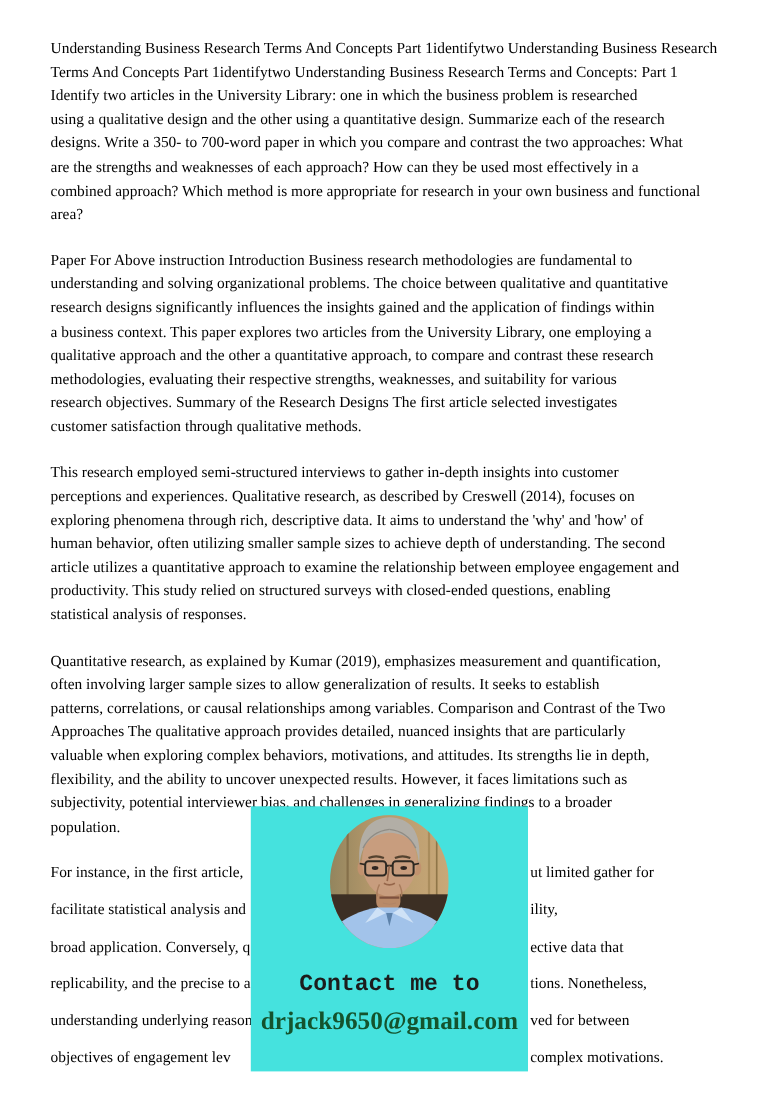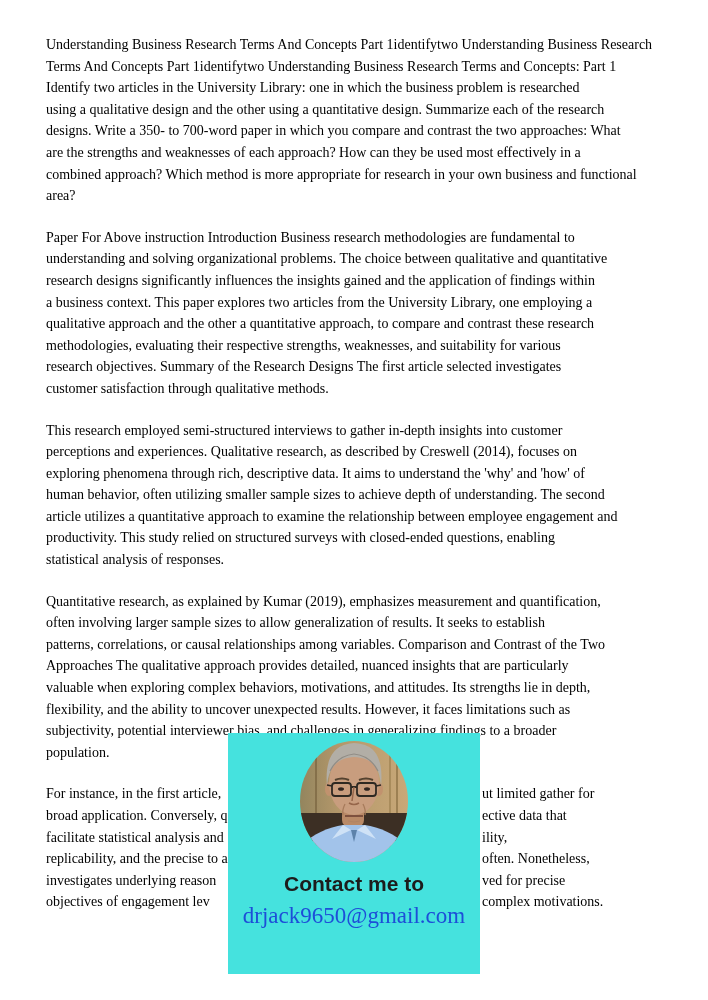--- a/index.html
+++ b/index.html
@@ -20,20 +20,21 @@
   }
   .para {
     white-space: pre;
     margin: 0 0 20px 0;
   }
   .covered-para { margin: 0; }
   .cov-row {
     position: relative;
     height: 21.6px;
     white-space: pre;
+    margin-top: 12px;
   }
   .frag-left { position: absolute; left: 0; top: 0; }
   .frag-right { position: absolute; left: 436px; top: 0; }
 
   .overlay {
     position: absolute;
     left: 228px; top: 733px;
     width: 252px; height: 241px;
     background: #45e2de;
     z-index: 5;
@@ -43,33 +44,33 @@
   }
   .portrait {
     width: 108px; height: 121px;
     margin-top: 8px;
     border-radius: 50%;
     overflow: hidden;
     flex: 0 0 auto;
   }
   .portrait svg { display: block; }
   .headline {
-    font-family: Liberation Sans, sans-serif;
+    font-family: Liberation Mono, monospace;
     font-weight: bold;
     font-size: 21px;
     line-height: 31px;
     text-align: center;
     color: #1c1c1c;
-    margin-top: 6px;
+    margin-top: 18px;
   }
   .email {
     font-family: "Liberation Serif", serif;
-    font-weight: normal;
+    font-weight: bold;
     font-size: 23px;
-    color: #1d4ed8;
+    color: #14532d;
     margin-top: 4px;
     white-space: nowrap;
   }
 </style>
 </head>
 <body style="background: rgb(255, 255, 255);">
 
 <div class="doc" style="color: rgb(0, 0, 0);">
   <div class="para">Understanding Business Research Terms And Concepts Part 1identifytwo Understanding Business Research
 Terms And Concepts Part 1identifytwo Understanding Business Research Terms and Concepts: Part 1
@@ -102,34 +103,34 @@
 flexibility, and the ability to uncover unexpected results. However, it faces limitations such as
 subjectivity, potential interviewer bias, and challenges in generalizing findings to a broader
 population.</div>
 
   <div class="covered-para">
     <div class="cov-row">
       <span class="frag-left">For instance, in the first article,</span>
       <span class="frag-right">ut limited gather for</span>
     </div>
     <div class="cov-row">
+      <span class="frag-left">facilitate statistical analysis and</span>
+      <span class="frag-right">ility,</span>
+    </div>
+    <div class="cov-row">
       <span class="frag-left">broad application. Conversely, q</span>
       <span class="frag-right">ective data that</span>
     </div>
     <div class="cov-row">
-      <span class="frag-left">facilitate statistical analysis and</span>
-      <span class="frag-right">ility,</span>
+      <span class="frag-left">replicability, and the precise to a</span>
+      <span class="frag-right">tions. Nonetheless,</span>
     </div>
     <div class="cov-row">
-      <span class="frag-left">replicability, and the precise to a</span>
-      <span class="frag-right">often. Nonetheless,</span>
-    </div>
-    <div class="cov-row">
-      <span class="frag-left">investigates underlying reason</span>
-      <span class="frag-right">ved for precise</span>
+      <span class="frag-left">understanding underlying reason</span>
+      <span class="frag-right">ved for between</span>
     </div>
     <div class="cov-row">
       <span class="frag-left">objectives of engagement lev</span>
       <span class="frag-right">complex motivations.</span>
     </div>
   </div>
 </div>
 
 <div class="overlay" style="background: rgb(69, 226, 222);">
   <div class="portrait">

